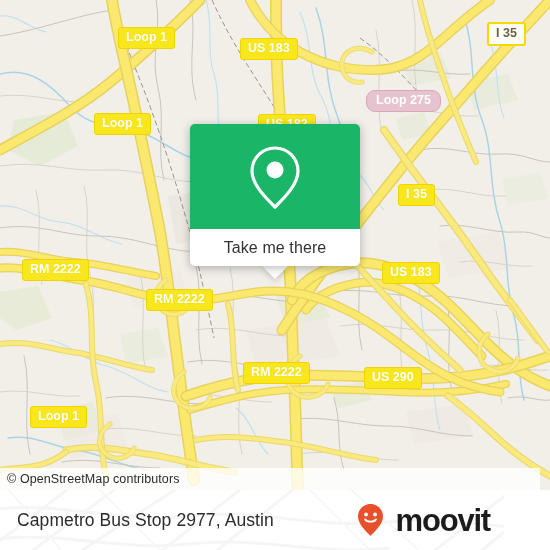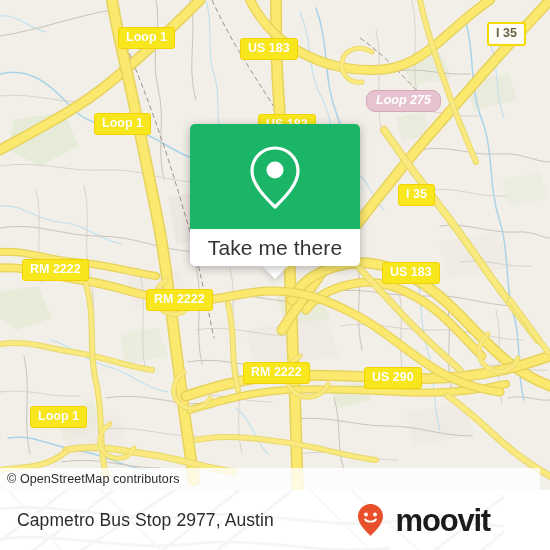--- a/index.html
+++ b/index.html
@@ -37,39 +37,39 @@
     background:#f8e71c;border:1.6px solid #f2d200;border-radius:3px;
     color:#ffffff;font-size:12.5px;padding:3px 7px 4px 7px;
     text-shadow:0 0 1px rgba(230,200,0,.55);
   }
   .shield.white{
     background:#fdfcf6;border:2px solid #f5d900;border-radius:3px;
     color:#6b6246;font-size:12.5px;padding:3px 7px 4px 7px;
   }
   .shield.pink{
     background:#e7c3cf;border:1.6px solid #d9a8b8;border-radius:9px;
-    color:#ffffff;font-size:12.5px;padding:3px 9px 4px 9px;font-style:italic;
+    color:#ffffff;font-size:12.5px;padding:3px 9px 4px 9px;
   }
 
   
   .card{
     position:absolute;left:190px;top:124px;width:170px;height:142px;
     border-radius:5px;overflow:visible;z-index:60;
     filter:drop-shadow(0 2px 5px rgba(0,0,0,.28));
   }
   .card-top{
     height:105px;background:#1bb568;
     border-radius:5px 5px 0 0;
     display:flex;align-items:center;justify-content:center;
   }
   .pin-svg{display:block;}
   .card-bottom{
     height:37px;background:#ffffff;border-radius:0 0 5px 5px;
     display:flex;align-items:center;justify-content:center;
-    font-size:21px;color:#333333;letter-spacing:.1px;
+    font-size:16px;color:#333333;letter-spacing:.1px;
   }
   .card-tail{
     position:absolute;left:50%;top:266px;transform:translateX(-50%);
     width:0;height:0;
     border-left:13px solid transparent;border-right:13px solid transparent;
     border-top:13px solid #ffffff;
     z-index:59;
     filter:drop-shadow(0 2px 3px rgba(0,0,0,.18));
   }
 

